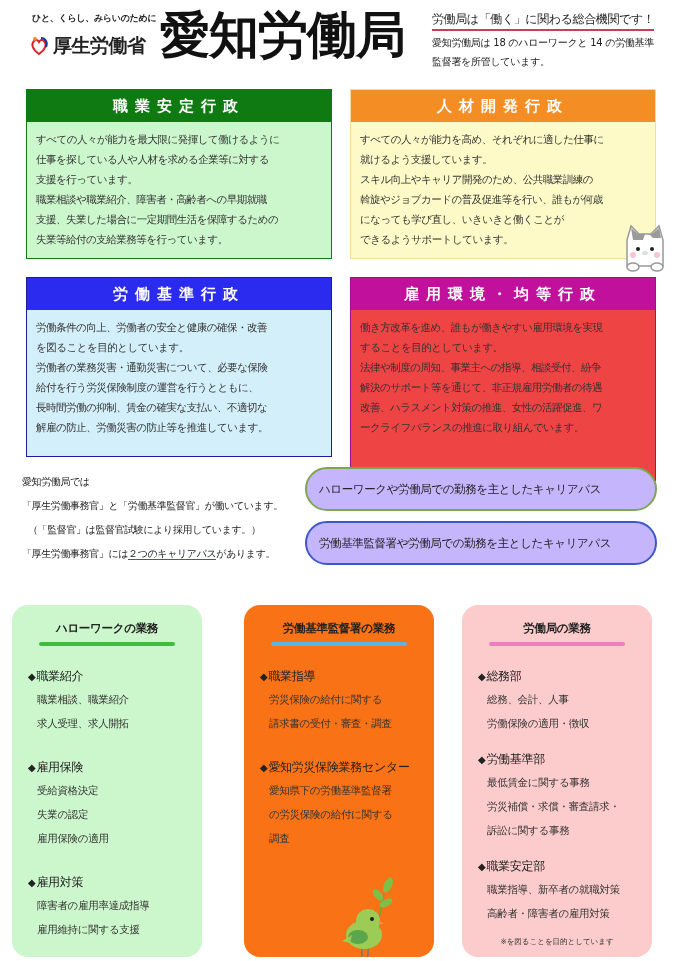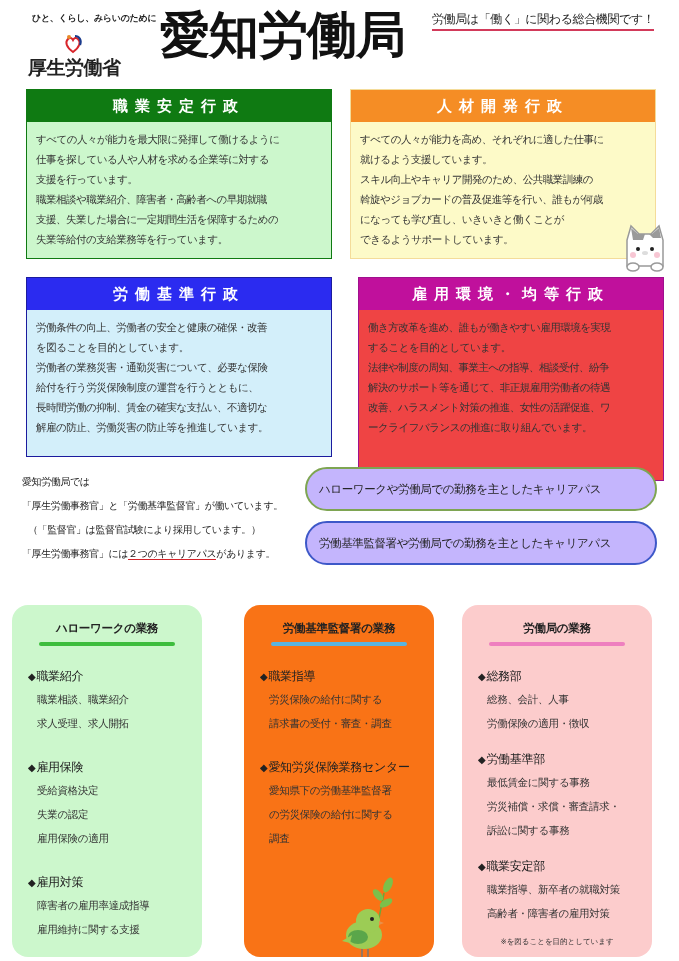--- a/index.html
+++ b/index.html
@@ -2,21 +2,21 @@
 <html><head>
 <meta charset="utf-8">
 <style>
   * { box-sizing: border-box; margin: 0; padding: 0; }
   html, body { width: 679px; height: 961px; background: #ffffff; overflow: hidden; }
   body { font-family: "DejaVu Sans", "Liberation Sans", sans-serif; color: #222; position: relative; }
 
   
   .header { position: absolute; left: 0; top: 0; width: 679px; height: 80px; }
   .tagline { position: absolute; left: 32px; top: 12px; font-size: 9px; font-weight: bold; color: #222; letter-spacing: -0.3px; white-space: nowrap; }
-  .ministry { position: absolute; left: 28px; top: 33px; display: flex; align-items: center; flex-direction: column; }
+  .ministry { position: absolute; left: 28px; top: 33px; display: flex; align-items: center; }
   .ministry-logo { width: 22px; height: 22px; margin-right: 3px; }
   .ministry-name { font-size: 19px; font-weight: bold; color: #222; letter-spacing: -0.5px; white-space: nowrap; }
   .bureau-title { position: absolute; left: 160px; top: 2px; font-size: 50px; font-weight: bold; color: #111; letter-spacing: -1px; white-space: nowrap; line-height: 66px; }
   .header-right { position: absolute; left: 432px; top: 8px; width: 240px; }
   .catch { font-size: 12px; color: #222; white-space: nowrap; border-bottom: 2px solid #d23a5a; padding-bottom: 1px; display: inline-block; letter-spacing: -0.4px; }
   .desc { font-size: 10px; color: #222; line-height: 19px; margin-top: 2px; letter-spacing: -0.3px; }
 
   
   .box { position: absolute; width: 306px; }
   .box-head { height: 32px; display: flex; align-items: center; justify-content: center; color: #fff; font-size: 15px; font-weight: bold; letter-spacing: 7px; }
@@ -28,21 +28,21 @@
   .b-green .box-body { background: #ccf7cc; }
 
   .b-orange { left: 350px; top: 89px; border: 1px solid #f4dc9a; }
   .b-orange .box-head { background: #f58d25; }
   .b-orange .box-body { background: #fdfac8; position: relative; }
 
   .b-blue { left: 26px; top: 277px; border: 1px solid #1b1b9e; }
   .b-blue .box-head { background: #2b2bf0; }
   .b-blue .box-body { background: #d3effa; height: 146px; }
 
-  .b-magenta { left: 358px; top: 277px; border: 1px solid #a0108e; }
+  .b-magenta { left: 350px; top: 277px; border: 1px solid #a0108e; }
   .b-magenta .box-head { background: #c0109c; }
   .b-magenta .box-body { background: #ef4444; height: 170px; }
 
   .cat { position: absolute; right: -16px; bottom: -14px; width: 52px; height: 52px; }
 
   
   .career-text { position: absolute; left: 22px; top: 470px; font-size: 10px; color: #222; line-height: 24px; letter-spacing: -0.4px; }
   .career-text p { white-space: nowrap; }
   .career-text .indent { padding-left: 6px; }
   .u-red { border-bottom: 1.5px solid #d2242a; }
@@ -77,20 +77,24 @@
     <svg class="ministry-logo" viewBox="0 0 22 22">
       <path d="M11 19 C4 14 3 9 6 6 C8 4 10 5 11 7 C12 5 14 4 16 6 C19 9 18 14 11 19 Z" fill="none" stroke="#d8252b" stroke-width="2"></path>
       <circle cx="7" cy="4" r="2" fill="#e88a2a"></circle>
       <path d="M13 3 C17 3 20 7 18 12" fill="none" stroke="#1a3b8c" stroke-width="2.2"></path>
     </svg>
     <span class="ministry-name">厚生労働省</span>
   </div>
   <div class="bureau-title">愛知労働局</div>
   <div class="header-right">
     <div class="catch">労働局は「働く」に関わる総合機関です！</div>
+    <div class="desc">
+      <p>愛知労働局は 18 のハローワークと 14 の労働基準</p>
+      <p>監督署を所管しています。</p>
+    </div>
   </div>
 </div>
 
 <div class="box b-green">
   <div class="box-head">職業安定行政</div>
   <div class="box-body">
     <p>すべての人々が能力を最大限に発揮して働けるように</p>
     <p>仕事を探している人や人材を求める企業等に対する</p>
     <p>支援を行っています。</p>
     <p>職業相談や職業紹介、障害者・高齢者への早期就職</p>

